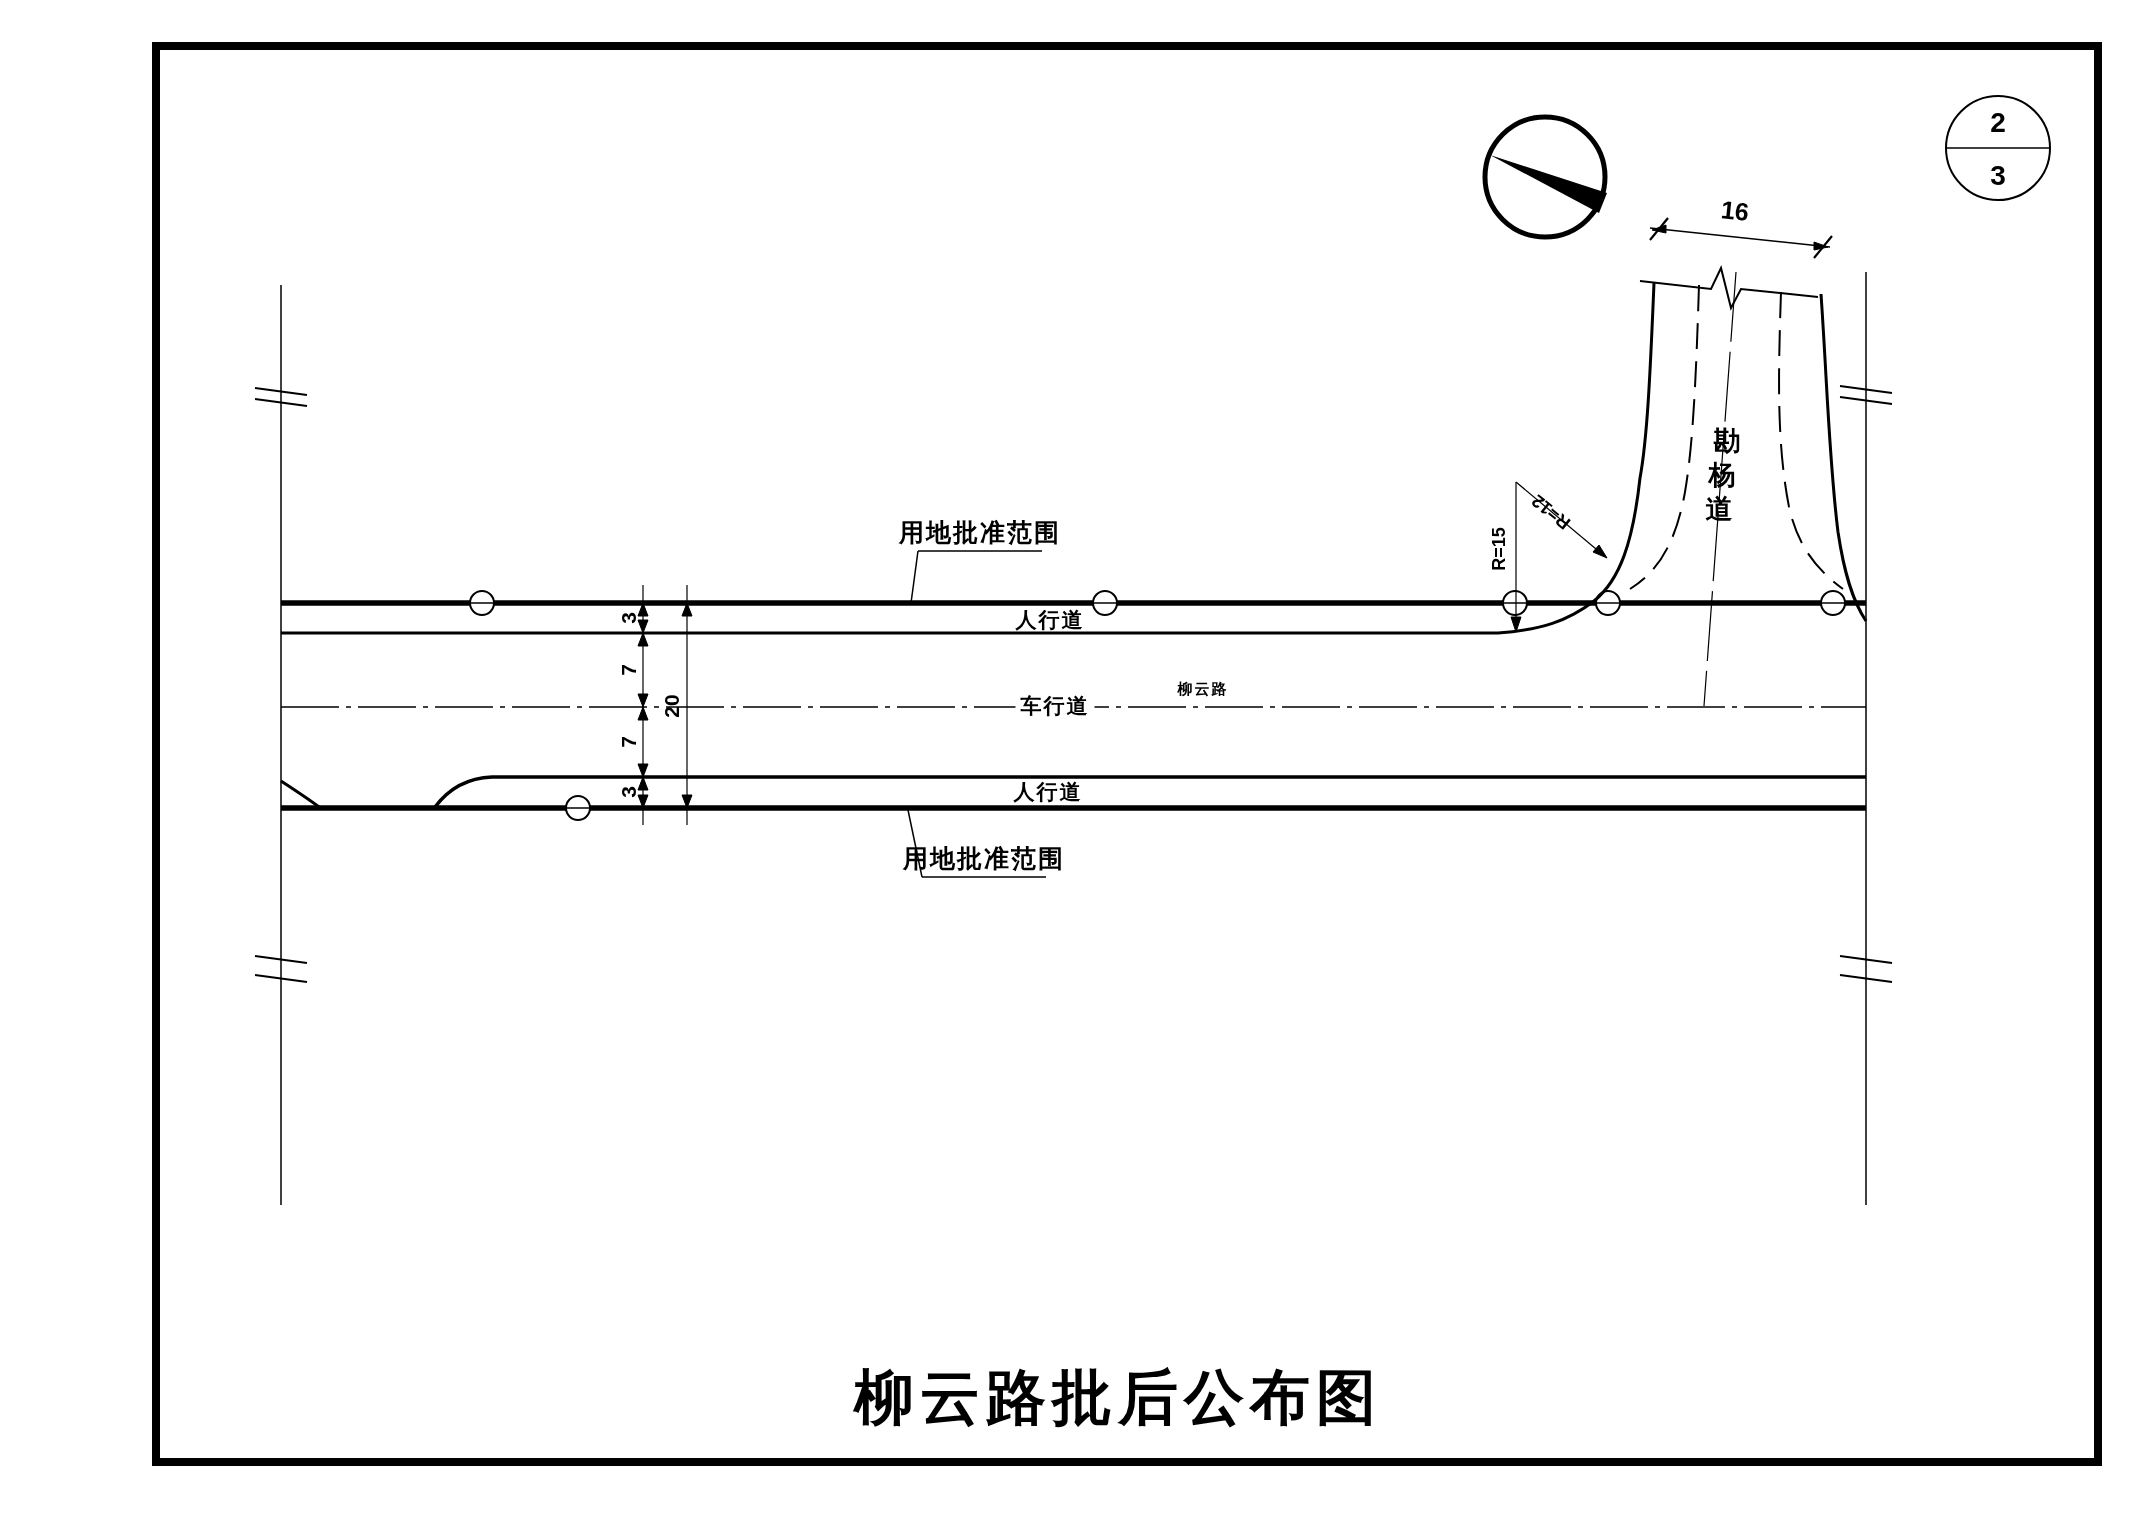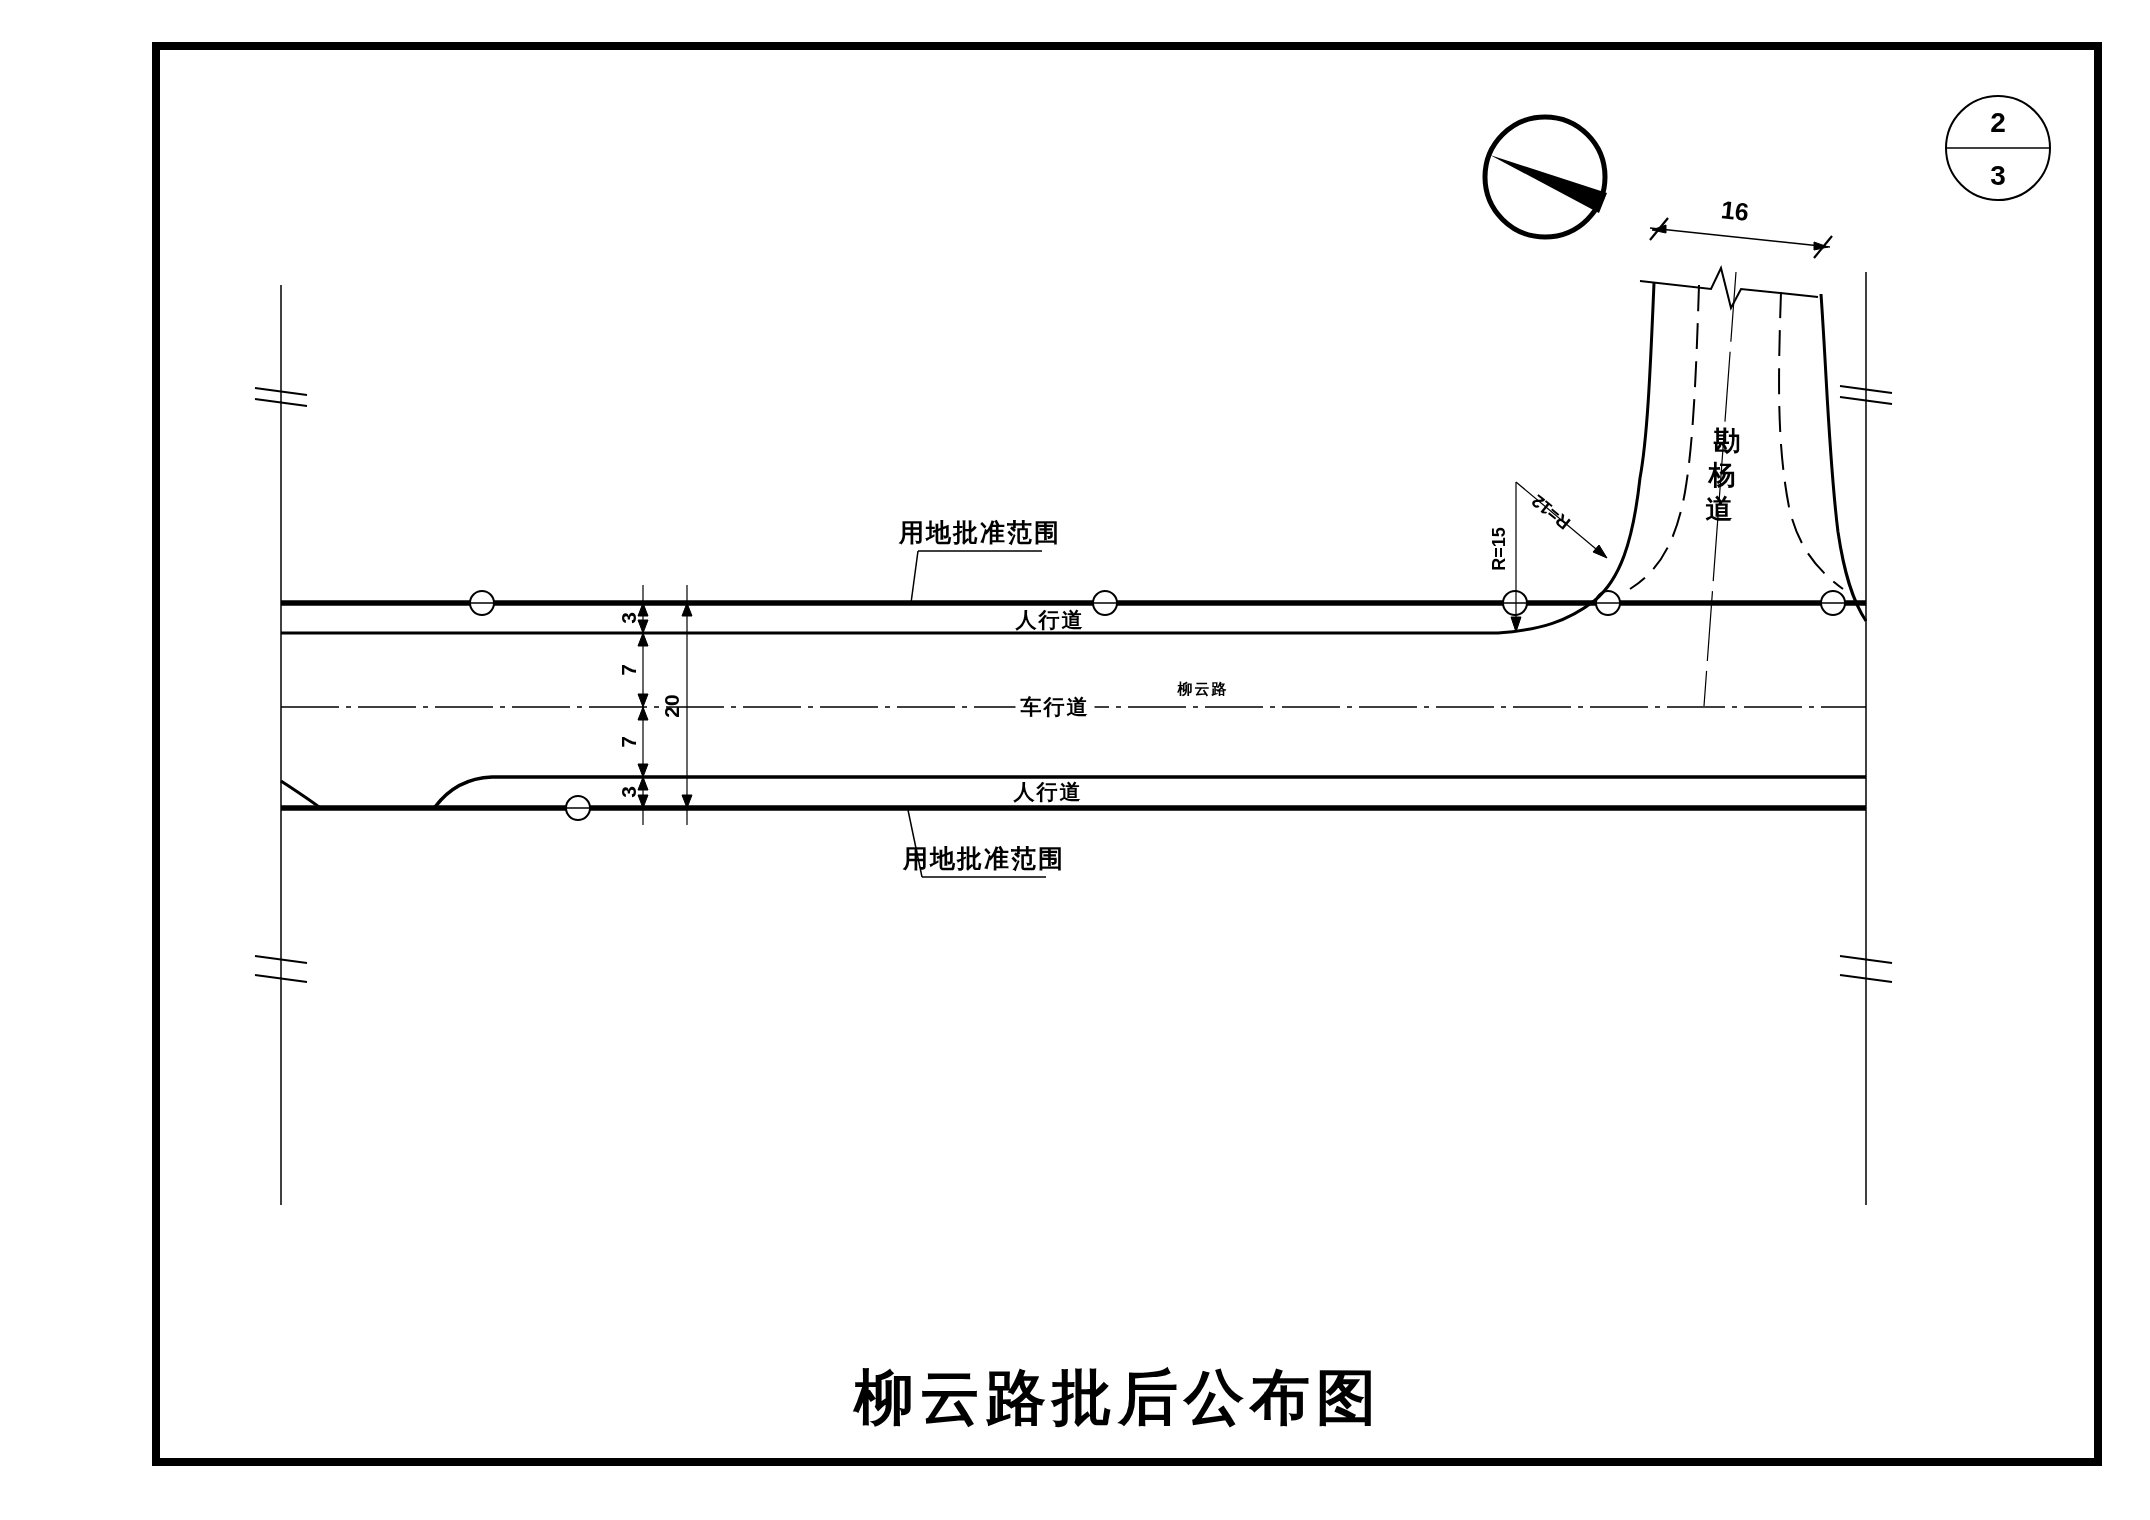--- a/index.html
+++ b/index.html
@@ -10,21 +10,21 @@
   .frame{
     position:absolute;left:152px;top:42px;width:1934px;height:1408px;
     border:8px solid #000;background:transparent;
   }
   svg.drawing{position:absolute;left:0;top:0;width:2150px;height:1520px;}
   .lbl{
     position:absolute;transform:translate(-50%,-50%);
     white-space:nowrap;font-weight:bold;line-height:1;
   }
   .cn{letter-spacing:2px;}
-  .bg{background:#fff;padding:0 5px;}
+  .bg{background:#fff;padding:0 5px;font-family:Liberation Serif, serif;}
   .rot-ccw{transform:translate(-50%,-50%) rotate(-90deg);}
   .title{
     font-family:"Liberation Serif","DejaVu Serif",serif;
     font-size:60px;font-weight:bold;letter-spacing:6px;margin-left:28px;
   }
   .vchar{position:absolute;transform:translate(-50%,-50%);font-weight:bold;font-size:27px;}
 </style>
 </head>
 <body>
 

